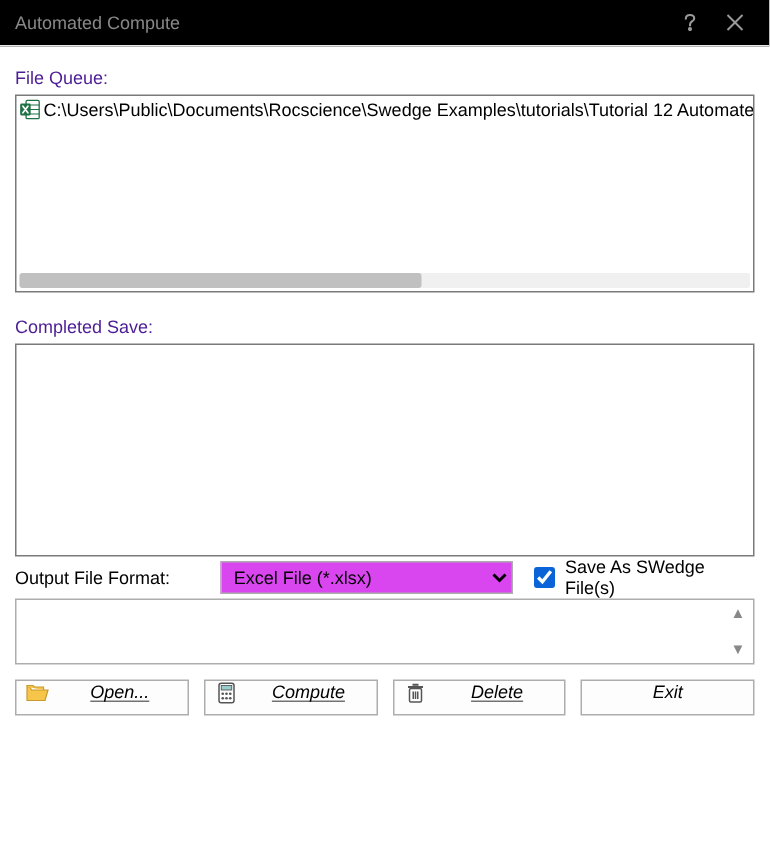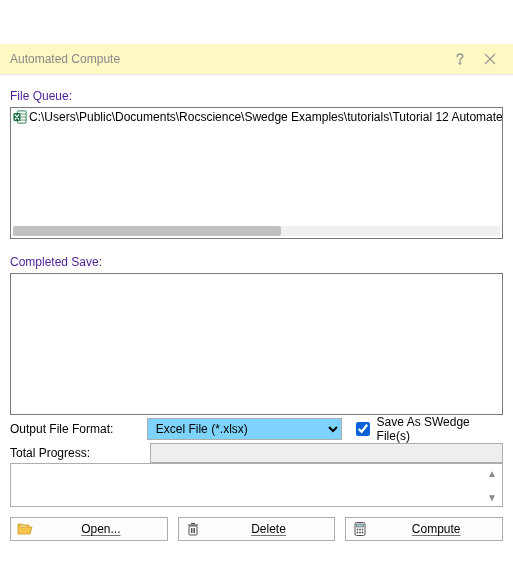--- a/index.html
+++ b/index.html
@@ -13,23 +13,22 @@
     height: 578px;
     overflow: hidden;
   }
   .titlebar {
     height: 30px;
     display: flex;
     align-items: center;
     padding: 0 8px 0 10px;
     color: #888;
     font-size: 12px;
-    background: #fef9c3;
+    background: #000000;
     border-bottom: 1px solid #e8e8e8;
-    margin-top: 44px;
   }
   .titlebar .title { flex: 1; }
   .titlebar .btn {
     width: 30px;
     height: 30px;
     display: flex;
     align-items: center;
     justify-content: center;
     color: #888;
   }
@@ -93,21 +92,21 @@
     margin-top: 0;
     gap: 10px;
   }
   .row .lbl {
     width: 130px;
   }
   select.combo {
     height: 22px;
     width: 200px;
     border: 1px solid #adadad;
-    background: #7dd3fc;
+    background: #d946ef;
     font-family: inherit;
     font-size: 12px;
     padding-left: 4px;
   }
   .checkline {
     display: flex;
     align-items: center;
     gap: 4px;
     margin-left: auto;
   }
@@ -153,25 +152,25 @@
     margin-top: 10px;
   }
   button.btn {
     flex: 1;
     height: 24px;
     border: 1px solid #adadad;
     background: #fdfdfd;
     font-family: inherit;
     font-size: 12px;
     display: flex;
-    align-items: center;
     justify-content: center;
     gap: 8px;
     padding: 0 6px;
     cursor: default;
+    font-style: italic;
   }
   button.btn .icon {
     width: 16px;
     height: 16px;
     flex-shrink: 0;
   }
   button.btn span.text {
     flex: 1;
     text-align: center;
     text-decoration: underline;
@@ -228,59 +227,58 @@
     <div class="lbl">Output File Format:</div>
     <select class="combo">
       <option>Excel File (*.xlsx)</option>
     </select>
     <label class="checkline">
       <input type="checkbox" checked="" style="">
       <span>Save As SWedge File(s)</span>
     </label>
   </div>
 
-  <div class="row">
-    <div class="lbl">Total Progress:</div>
-    <div class="progress-box"></div>
-  </div>
 
   <div class="warnings-box">
     <div class="vscroll">
       <div class="arr">▲</div>
       <div class="arr">▼</div>
     </div>
   </div>
 
   <div class="button-row">
     <button class="btn">
       <svg class="icon" viewBox="0 0 16 16">
         <path d="M1 4 L1 13 L13 13 L15 6 L4 6 L3 4 Z" fill="#f6c54a" stroke="#c89a2d" stroke-width="0.8"></path>
         <path d="M1 4 L1 3 L5 3 L6 4 L12 4 L12 6" fill="#f6c54a" stroke="#c89a2d" stroke-width="0.8"></path>
       </svg>
       <span class="text">Open...</span>
-    </button>
-    <button class="btn">
-      <svg class="icon" viewBox="0 0 16 16">
-        <rect x="4" y="5" width="8" height="9" rx="1" fill="none" stroke="#555" stroke-width="1"></rect>
-        <line x1="3" y1="4" x2="13" y2="4" stroke="#555" stroke-width="1.2"></line>
-        <line x1="6" y1="2.5" x2="10" y2="2.5" stroke="#555" stroke-width="1.2"></line>
-        <line x1="6.5" y1="7" x2="6.5" y2="12" stroke="#555"></line>
-        <line x1="8" y1="7" x2="8" y2="12" stroke="#555"></line>
-        <line x1="9.5" y1="7" x2="9.5" y2="12" stroke="#555"></line>
-      </svg>
-      <span class="text">Delete</span>
     </button>
     <button class="btn">
       <svg class="icon" viewBox="0 0 16 16">
         <rect x="3" y="1.5" width="10" height="13" rx="1.5" fill="#fff" stroke="#555" stroke-width="1"></rect>
         <rect x="4.5" y="3" width="7" height="3" fill="#9cc" stroke="#555" stroke-width="0.6"></rect>
         <circle cx="5.5" cy="8.5" r="0.9" fill="#555"></circle>
         <circle cx="8" cy="8.5" r="0.9" fill="#555"></circle>
         <circle cx="10.5" cy="8.5" r="0.9" fill="#555"></circle>
         <circle cx="5.5" cy="11.5" r="0.9" fill="#555"></circle>
         <circle cx="8" cy="11.5" r="0.9" fill="#555"></circle>
         <circle cx="10.5" cy="11.5" r="0.9" fill="#555"></circle>
       </svg>
       <span class="text">Compute</span>
     </button>
+    <button class="btn">
+      <svg class="icon" viewBox="0 0 16 16">
+        <rect x="4" y="5" width="8" height="9" rx="1" fill="none" stroke="#555" stroke-width="1"></rect>
+        <line x1="3" y1="4" x2="13" y2="4" stroke="#555" stroke-width="1.2"></line>
+        <line x1="6" y1="2.5" x2="10" y2="2.5" stroke="#555" stroke-width="1.2"></line>
+        <line x1="6.5" y1="7" x2="6.5" y2="12" stroke="#555"></line>
+        <line x1="8" y1="7" x2="8" y2="12" stroke="#555"></line>
+        <line x1="9.5" y1="7" x2="9.5" y2="12" stroke="#555"></line>
+      </svg>
+      <span class="text">Delete</span>
+    </button>
+    <button class="btn noicon">
+      <span class="text">Exit</span>
+    </button>
   </div>
 
 </div>
 
 </body></html>

